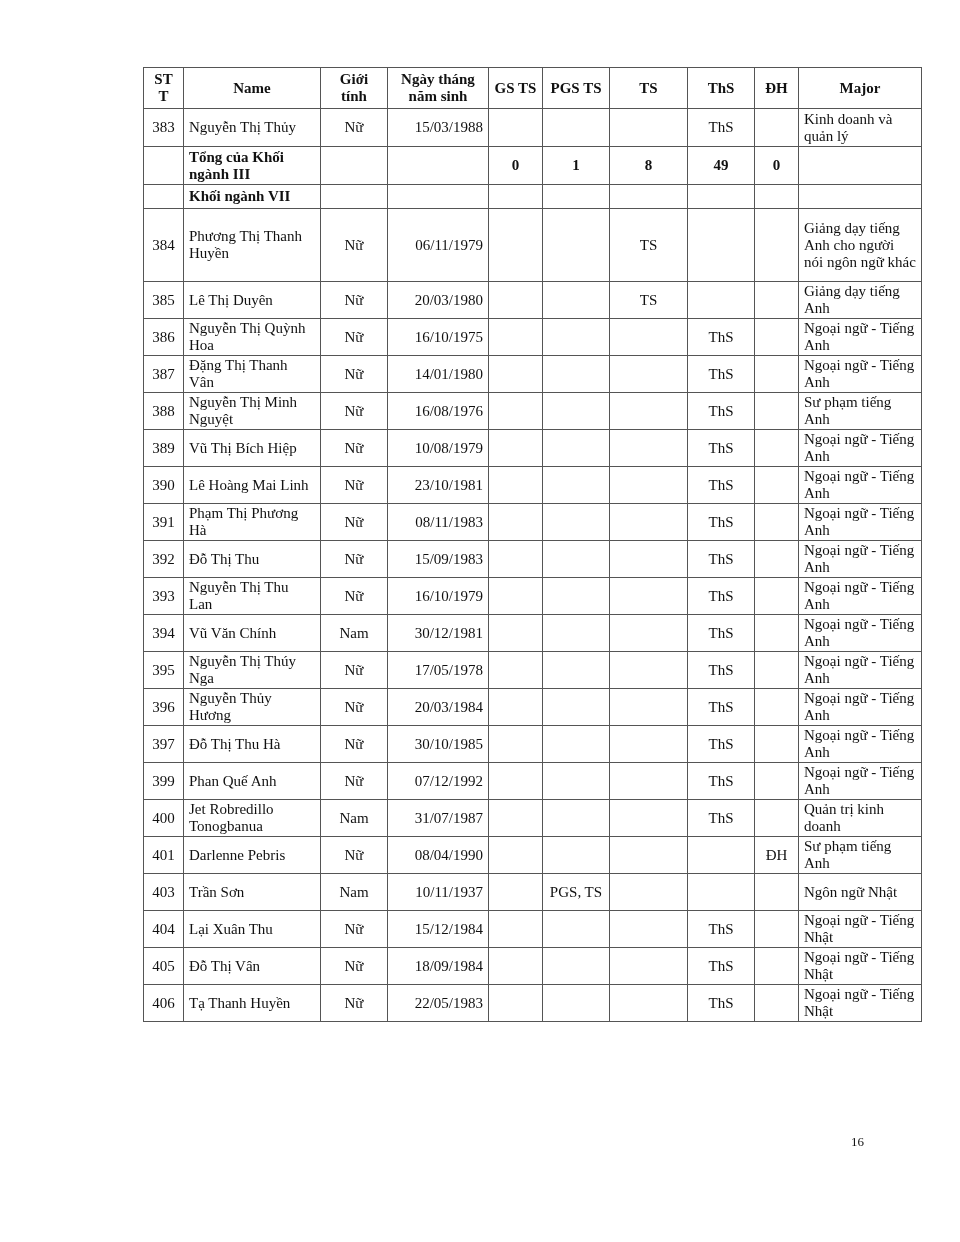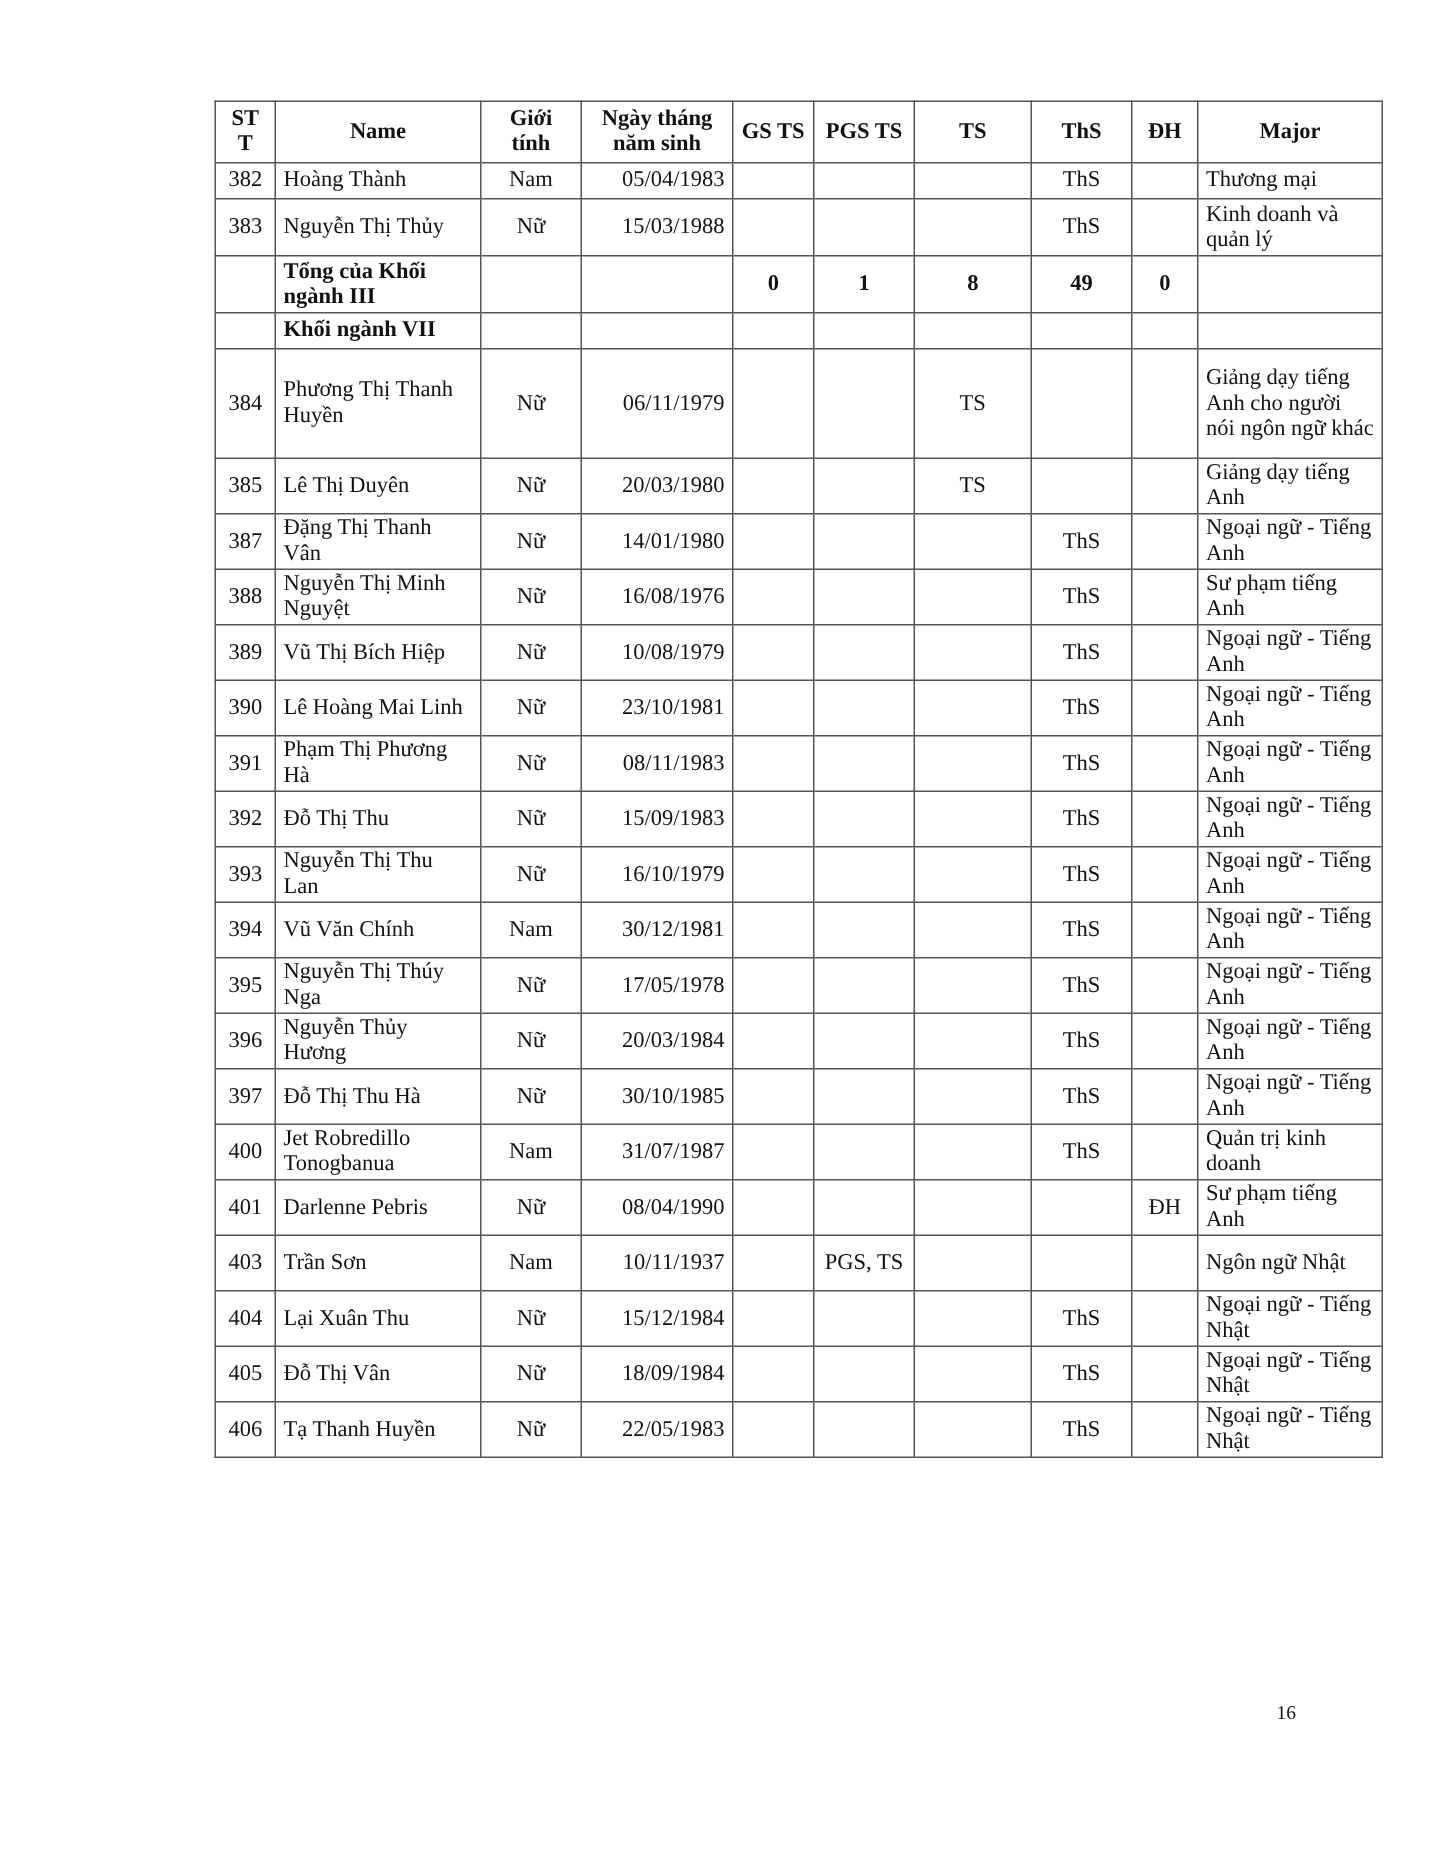--- a/index.html
+++ b/index.html
@@ -41,32 +41,20 @@
       <th>Ngày tháng năm sinh</th>
       <th>GS TS</th>
       <th>PGS TS</th>
       <th>TS</th>
       <th>ThS</th>
       <th>ĐH</th>
       <th>Major</th>
     </tr>
   </thead>
   <tbody id="tbody">
-    <tr class="h24">
-        <td class="c">382</td>
-        <td class="l">Hoàng Thành</td>
-        <td class="c">Nam</td>
-        <td class="r">05/04/1983</td>
-        <td class="c"></td>
-        <td class="c"></td>
-        <td class="c"></td>
-        <td class="c">ThS</td>
-        <td class="c"></td>
-        <td class="l">Thương mại</td>
-      </tr>
     <tr class="h38">
         <td class="c">383</td>
         <td class="l">Nguyễn Thị Thủy</td>
         <td class="c">Nữ</td>
         <td class="r">15/03/1988</td>
         <td class="c"></td>
         <td class="c"></td>
         <td class="c"></td>
         <td class="c">ThS</td>
         <td class="c"></td>
@@ -114,20 +102,32 @@
         <td class="c">Nữ</td>
         <td class="r">20/03/1980</td>
         <td class="c"></td>
         <td class="c"></td>
         <td class="c">TS</td>
         <td class="c"></td>
         <td class="c"></td>
         <td class="l">Giảng dạy tiếng Anh</td>
       </tr>
     <tr class="h37">
+        <td class="c">386</td>
+        <td class="l">Nguyễn Thị Quỳnh Hoa</td>
+        <td class="c">Nữ</td>
+        <td class="r">16/10/1975</td>
+        <td class="c"></td>
+        <td class="c"></td>
+        <td class="c"></td>
+        <td class="c">ThS</td>
+        <td class="c"></td>
+        <td class="l">Ngoại ngữ - Tiếng Anh</td>
+      </tr>
+    <tr class="h37">
         <td class="c">387</td>
         <td class="l">Đặng Thị Thanh Vân</td>
         <td class="c">Nữ</td>
         <td class="r">14/01/1980</td>
         <td class="c"></td>
         <td class="c"></td>
         <td class="c"></td>
         <td class="c">ThS</td>
         <td class="c"></td>
         <td class="l">Ngoại ngữ - Tiếng Anh</td>
@@ -238,20 +238,32 @@
         <td class="c"></td>
         <td class="c">ThS</td>
         <td class="c"></td>
         <td class="l">Ngoại ngữ - Tiếng Anh</td>
       </tr>
     <tr class="h37">
         <td class="c">397</td>
         <td class="l">Đỗ Thị Thu Hà</td>
         <td class="c">Nữ</td>
         <td class="r">30/10/1985</td>
+        <td class="c"></td>
+        <td class="c"></td>
+        <td class="c"></td>
+        <td class="c">ThS</td>
+        <td class="c"></td>
+        <td class="l">Ngoại ngữ - Tiếng Anh</td>
+      </tr>
+    <tr class="h37">
+        <td class="c">399</td>
+        <td class="l">Phan Quế Anh</td>
+        <td class="c">Nữ</td>
+        <td class="r">07/12/1992</td>
         <td class="c"></td>
         <td class="c"></td>
         <td class="c"></td>
         <td class="c">ThS</td>
         <td class="c"></td>
         <td class="l">Ngoại ngữ - Tiếng Anh</td>
       </tr>
     <tr class="h37">
         <td class="c">400</td>
         <td class="l">Jet Robredillo Tonogbanua</td>

